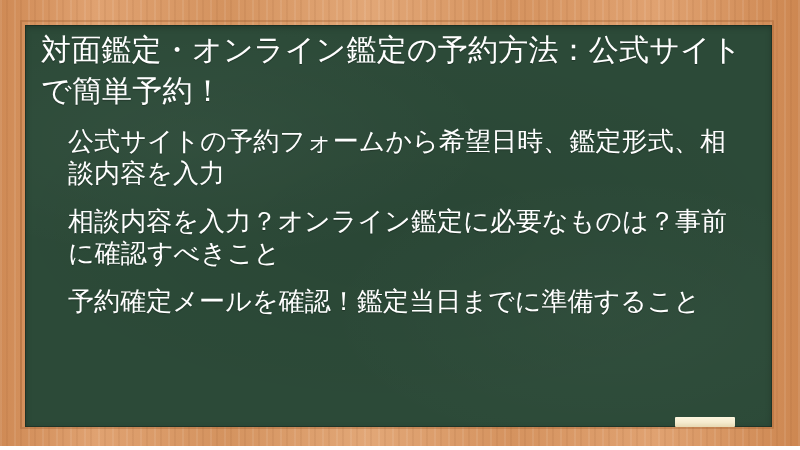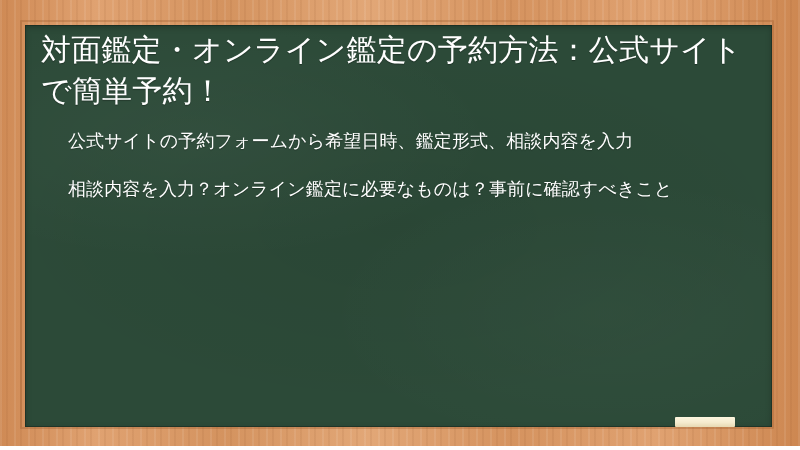--- a/index.html
+++ b/index.html
@@ -98,21 +98,21 @@
   }
 
   #board-points {
     margin: 0;
     padding: 0;
     list-style: none;
   }
 
   .board-point {
     color: #ffffff;
-    font-size: 18px;
+    font-size: 26px;
     line-height: 32px;
     font-weight: 400;
     letter-spacing: 0.1px;
     text-shadow: 0 1px 1px rgba(0,0,0,0.28);
     padding: 0 20px 0 35px;
     margin: 0;
   }
   .board-point.point-first { margin-top: 14px; }
   .board-point.point-rest  { margin-top: 16px; }
 
@@ -137,20 +137,21 @@
 
   <div id="chalkboard">
 
     <div id="board-content">
 
       <h1 id="board-title">対面鑑定・オンライン鑑定の予約方法：公式サイトで簡単予約！</h1>
 
       <ul id="board-points">
         <li class="board-point point-first">公式サイトの予約フォームから希望日時、鑑定形式、相談内容を入力</li>
         <li class="board-point point-rest">相談内容を入力？オンライン鑑定に必要なものは？事前に確認すべきこと</li>
+        <li class="board-point point-rest">予約確定メールを確認！鑑定当日までに準備すること</li>
       </ul>
 
     </div>
 
     <div id="chalk-stick"></div>
 
   </div>
 </div>
 
 </body></html>

